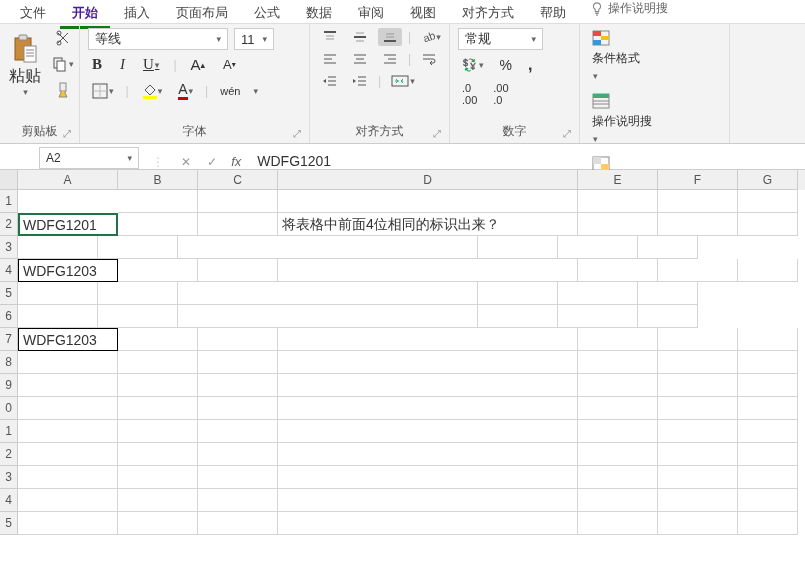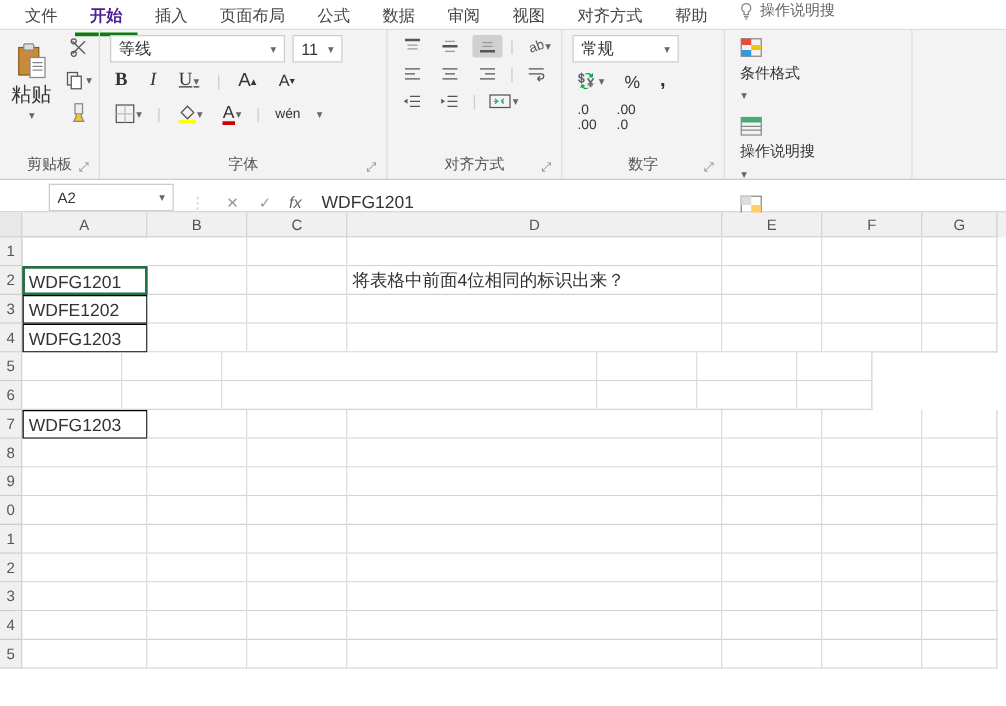--- a/index.html
+++ b/index.html
@@ -361,21 +361,20 @@
       <div class="cell col-A bordered">WDFG1201</div>
       <div class="cell col-B"></div>
       <div class="cell col-C"></div>
       <div class="cell col-D" style="overflow:visible">将表格中前面4位相同的标识出来？</div>
       <div class="cell col-E"></div>
       <div class="cell col-F"></div>
       <div class="cell col-G"></div>
     </div>
     <div class="row-line">
       <div class="row-h">3</div>
-      <div class="cell col-A bordered">WDFE1202</div>
       <div class="cell col-B"></div>
       <div class="cell col-C"></div>
       <div class="cell col-D"></div>
       <div class="cell col-E"></div>
       <div class="cell col-F"></div>
       <div class="cell col-G"></div>
     </div>
     <div class="row-line">
       <div class="row-h">4</div>
       <div class="cell col-A bordered">WDFG1203</div>

